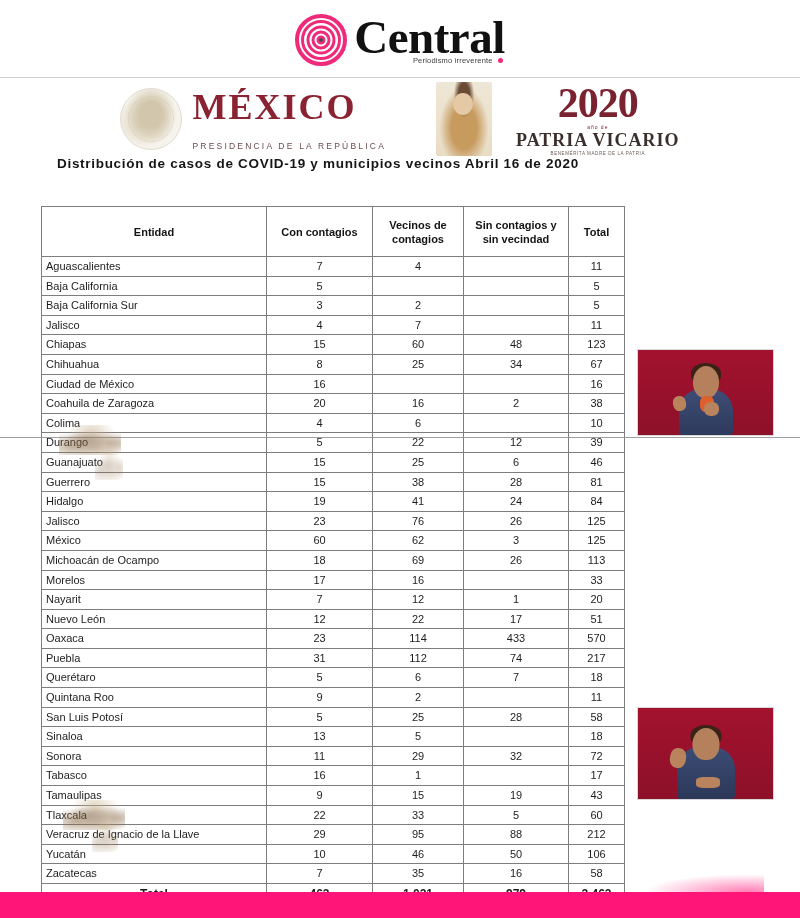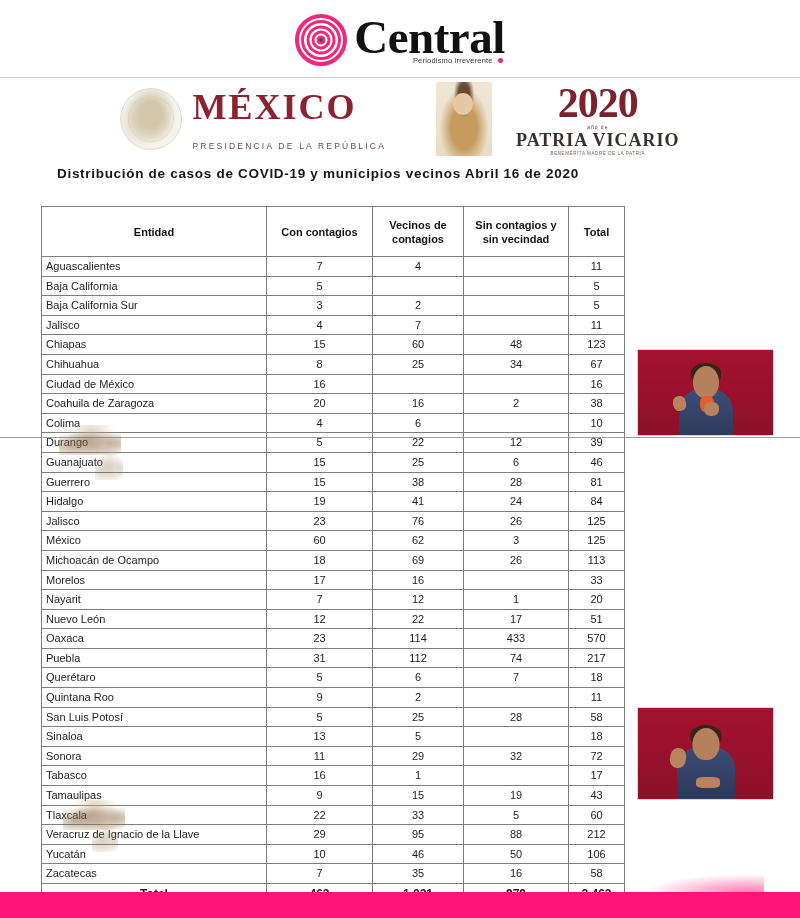--- a/index.html
+++ b/index.html
@@ -187,21 +187,21 @@
   .leona-foot {
     font-size: 4.5px;
     color: #6a5a55;
     letter-spacing: 0.6px;
     margin-top: 1px;
   }
 
   
   .chart-title {
     position: absolute;
-    left: 57px; top: 166px;
+    left: 57px; top: 156px;
     font-size: 13.5px;
     font-weight: bold;
     color: #161616;
     letter-spacing: 0.7px;
     white-space: nowrap;
   }
 
   
   .table-wrap {
     position: absolute;

